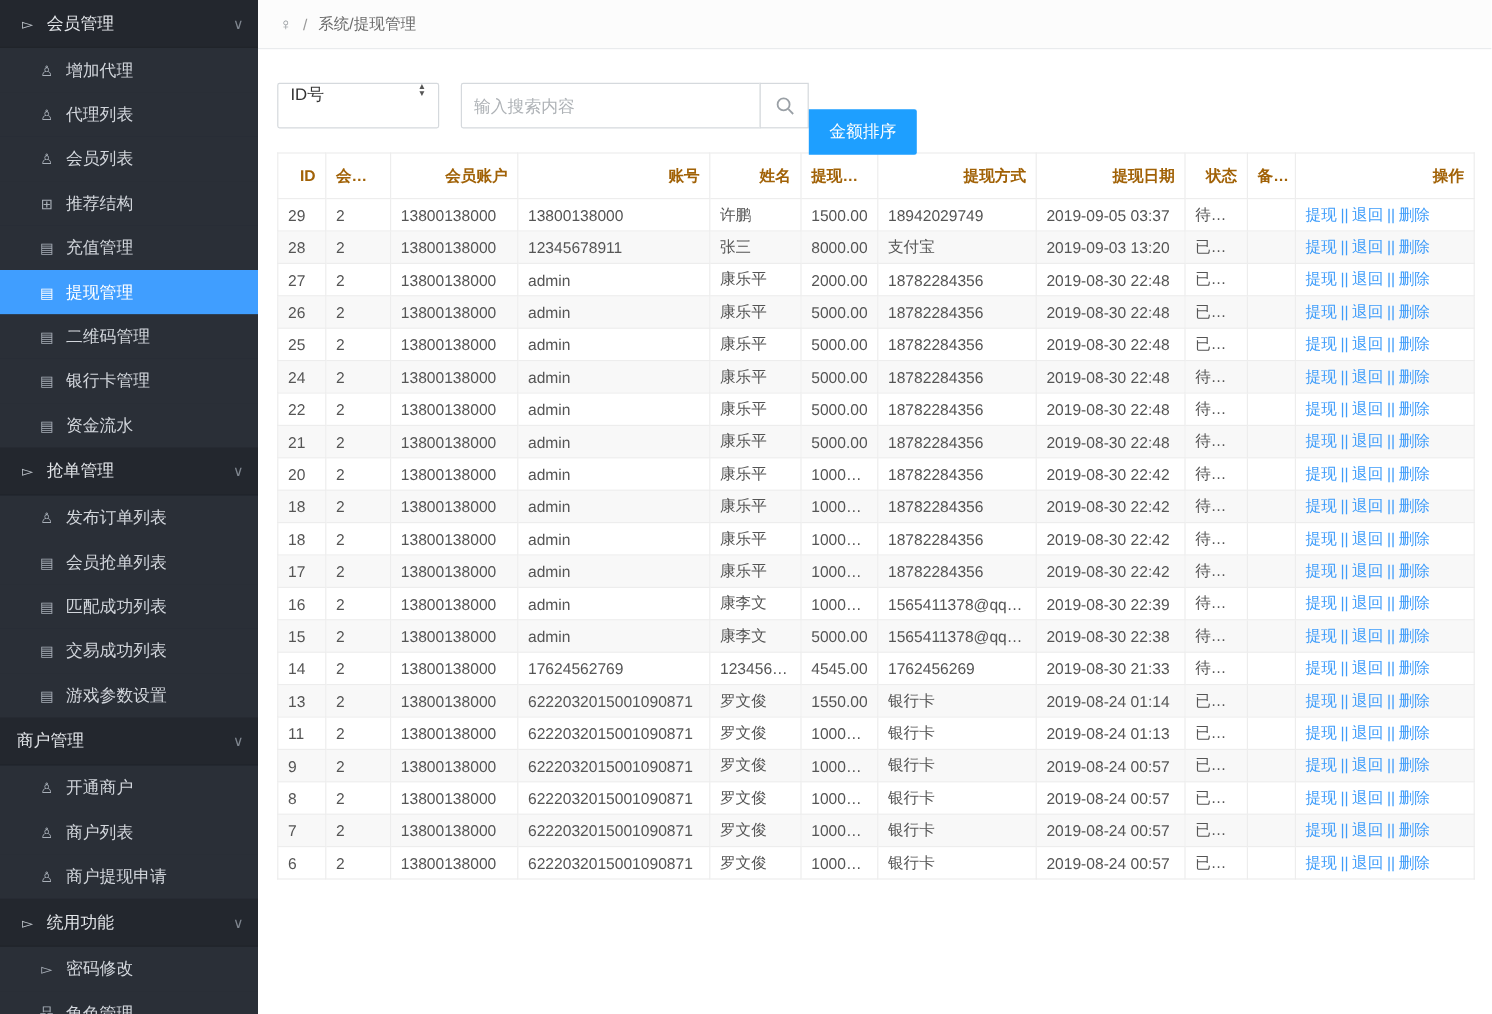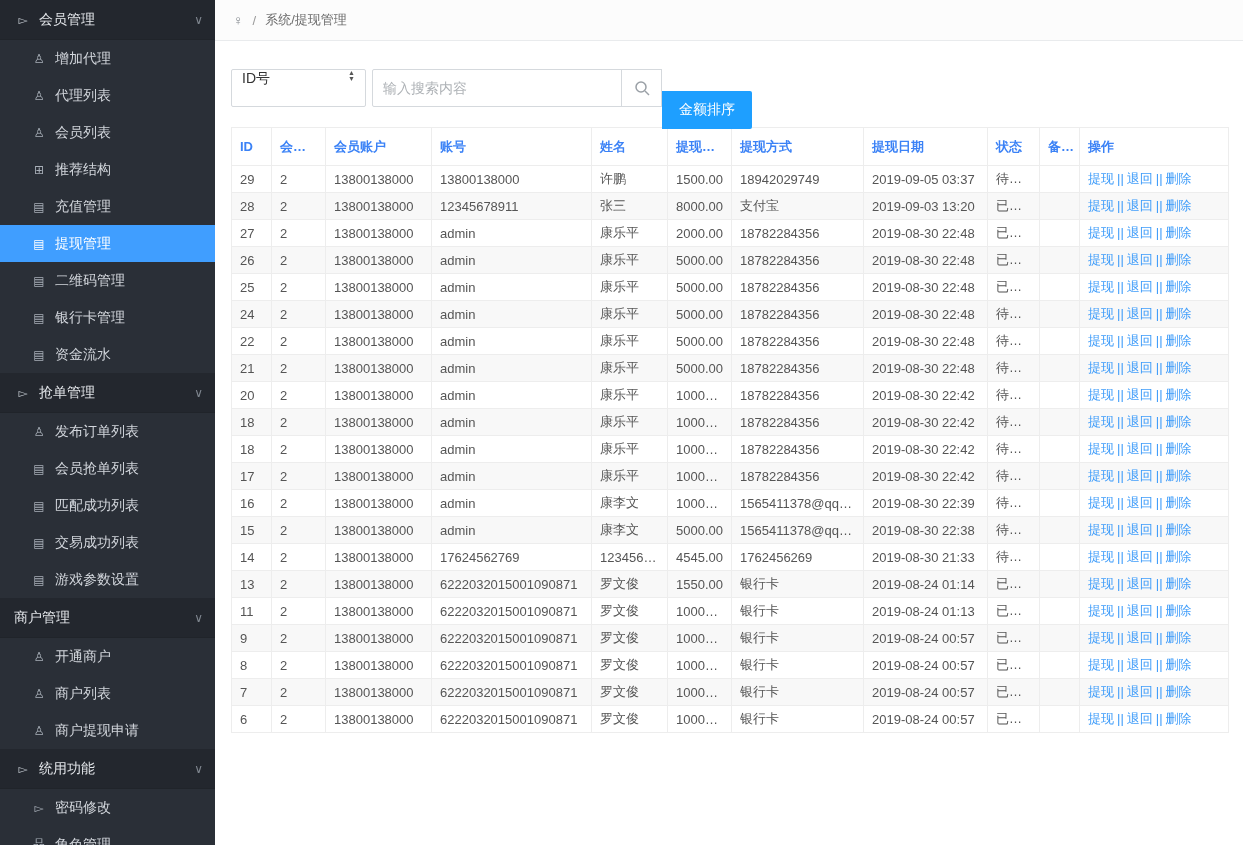--- a/index.html
+++ b/index.html
@@ -45,41 +45,41 @@
   .search-row { display:flex; align-items:center; height:38px; margin-bottom:20px; }
   .filter-select {
     width:135px; height:38px; border:1px solid #D5D9DD; border-radius:2px;
     display:flex; align-items:flex-start; justify-content:space-between;
     padding:0 10px; font-size:14px; color:#333; background:#fff; cursor:pointer;
   }
   .sel-arrows { display:flex; flex-direction:column; align-items:center; line-height:6px; }
   .sel-arrows span { font-size:7px; color:#555; }
   .search-input {
     width:250px; height:38px; border:1px solid #D5D9DD; border-radius:2px 0 0 2px;
-    margin-left:6px; padding:0 10px; font-size:14px; color:#333; outline:none;
+    margin-left:18px; padding:0 10px; font-size:14px; color:#333; outline:none;
   }
   .search-input::placeholder { color:#AEB2B6; }
   .search-btn {
     width:41px; height:38px; border:1px solid #D5D9DD; background:#fff;
     margin-left:-1px; display:flex; align-items:center; justify-content:center;
     cursor:pointer; flex-shrink:0;
   }
   .sort-btn {
     height:38px; padding:0 17px; margin-left:0;
     background:#1E9FFF; color:#fff; border:none; border-radius:0 2px 2px 0;
     font-size:14px; cursor:pointer; font-family:inherit;margin-top:43px;
   }
 
   
   table { width:100%; border-collapse:collapse; table-layout:fixed; font-size:13px; color:#555; }
   th,td {
     border:1px solid #EDEDED; padding:0 8px; text-align:left;
     overflow:hidden; white-space:nowrap; text-overflow:ellipsis;
   }
-  th { height:38px; color:#3b82f6; font-weight:bold; background:#fff; }
+  th { height:38px; color:#a16207; font-weight:bold; background:#fff;text-align:right; }
   td { height:27px; }
   tbody tr:nth-child(even) { background:#F8F8F8; }
   th:nth-child(1){width:40px} th:nth-child(2){width:54px}
   th:nth-child(3){width:106px} th:nth-child(4){width:160px}
   th:nth-child(5){width:76px} th:nth-child(6){width:64px}
   th:nth-child(7){width:132px} th:nth-child(8){width:124px}
   th:nth-child(9){width:52px} th:nth-child(10){width:40px}
   .op-cell a { color:#3E9CFA; text-decoration:none; cursor:pointer; }
   .op-sep { color:#3E9CFA; margin:0 3px; }
 </style>

